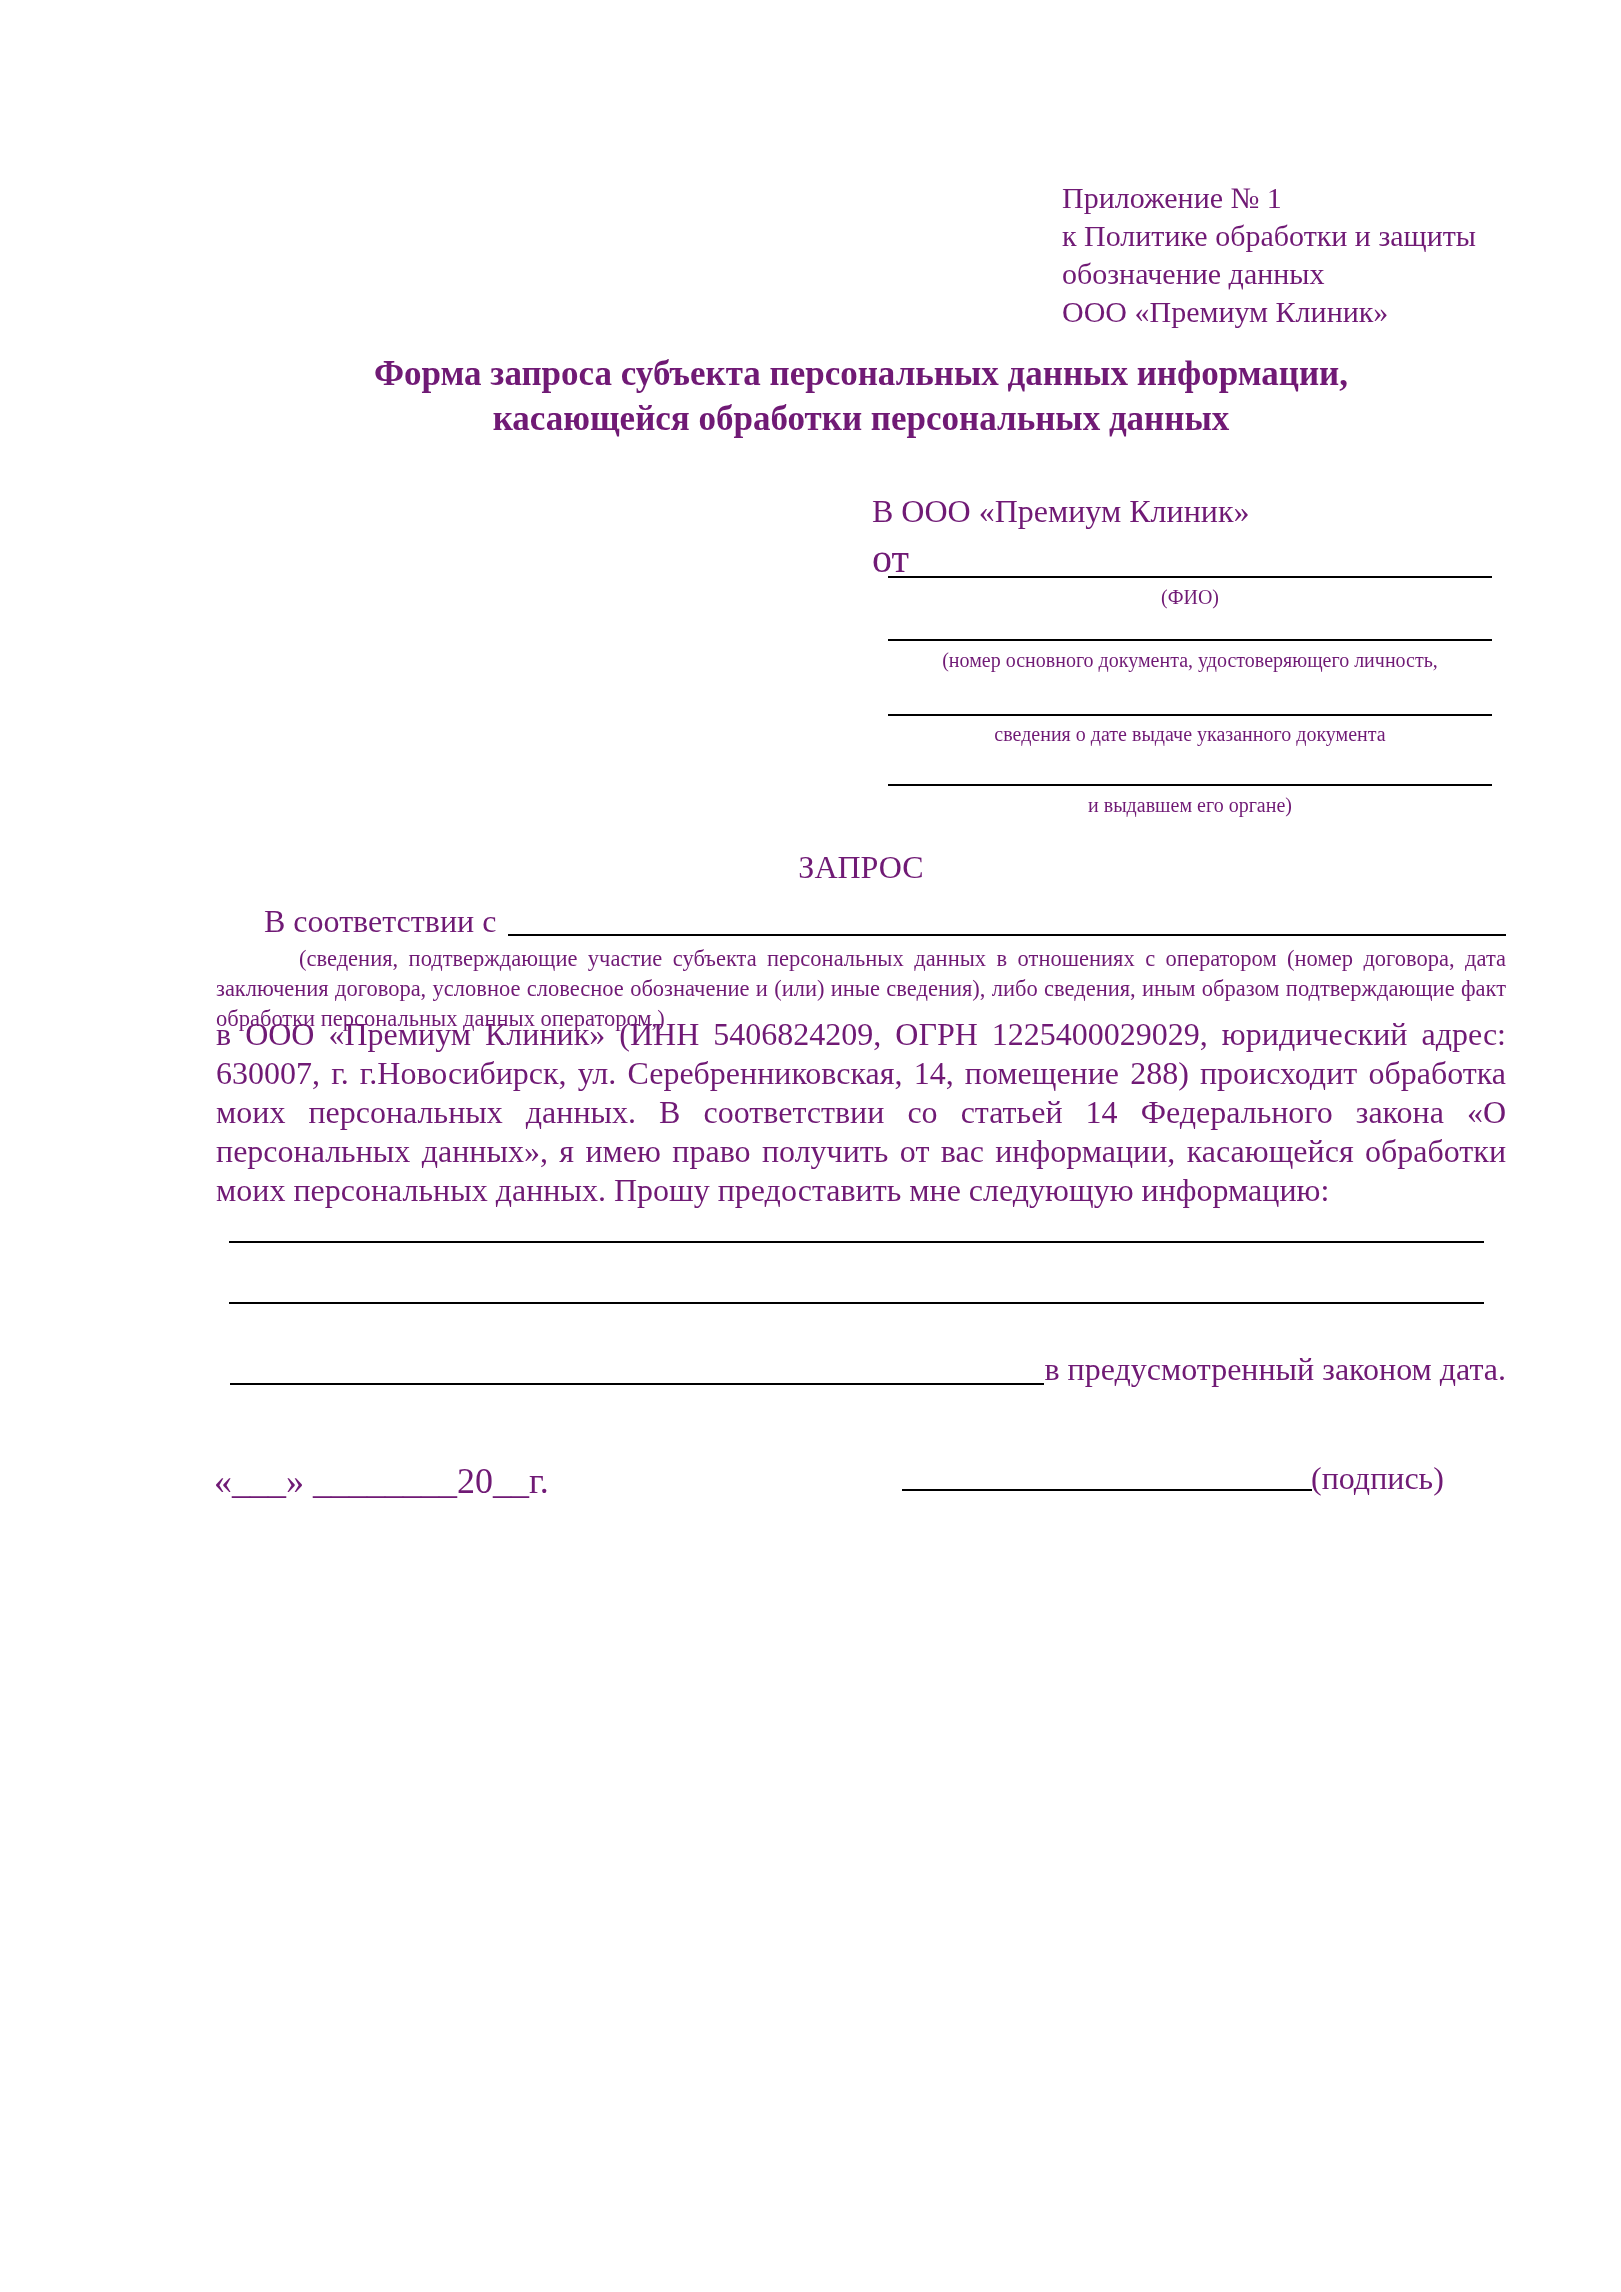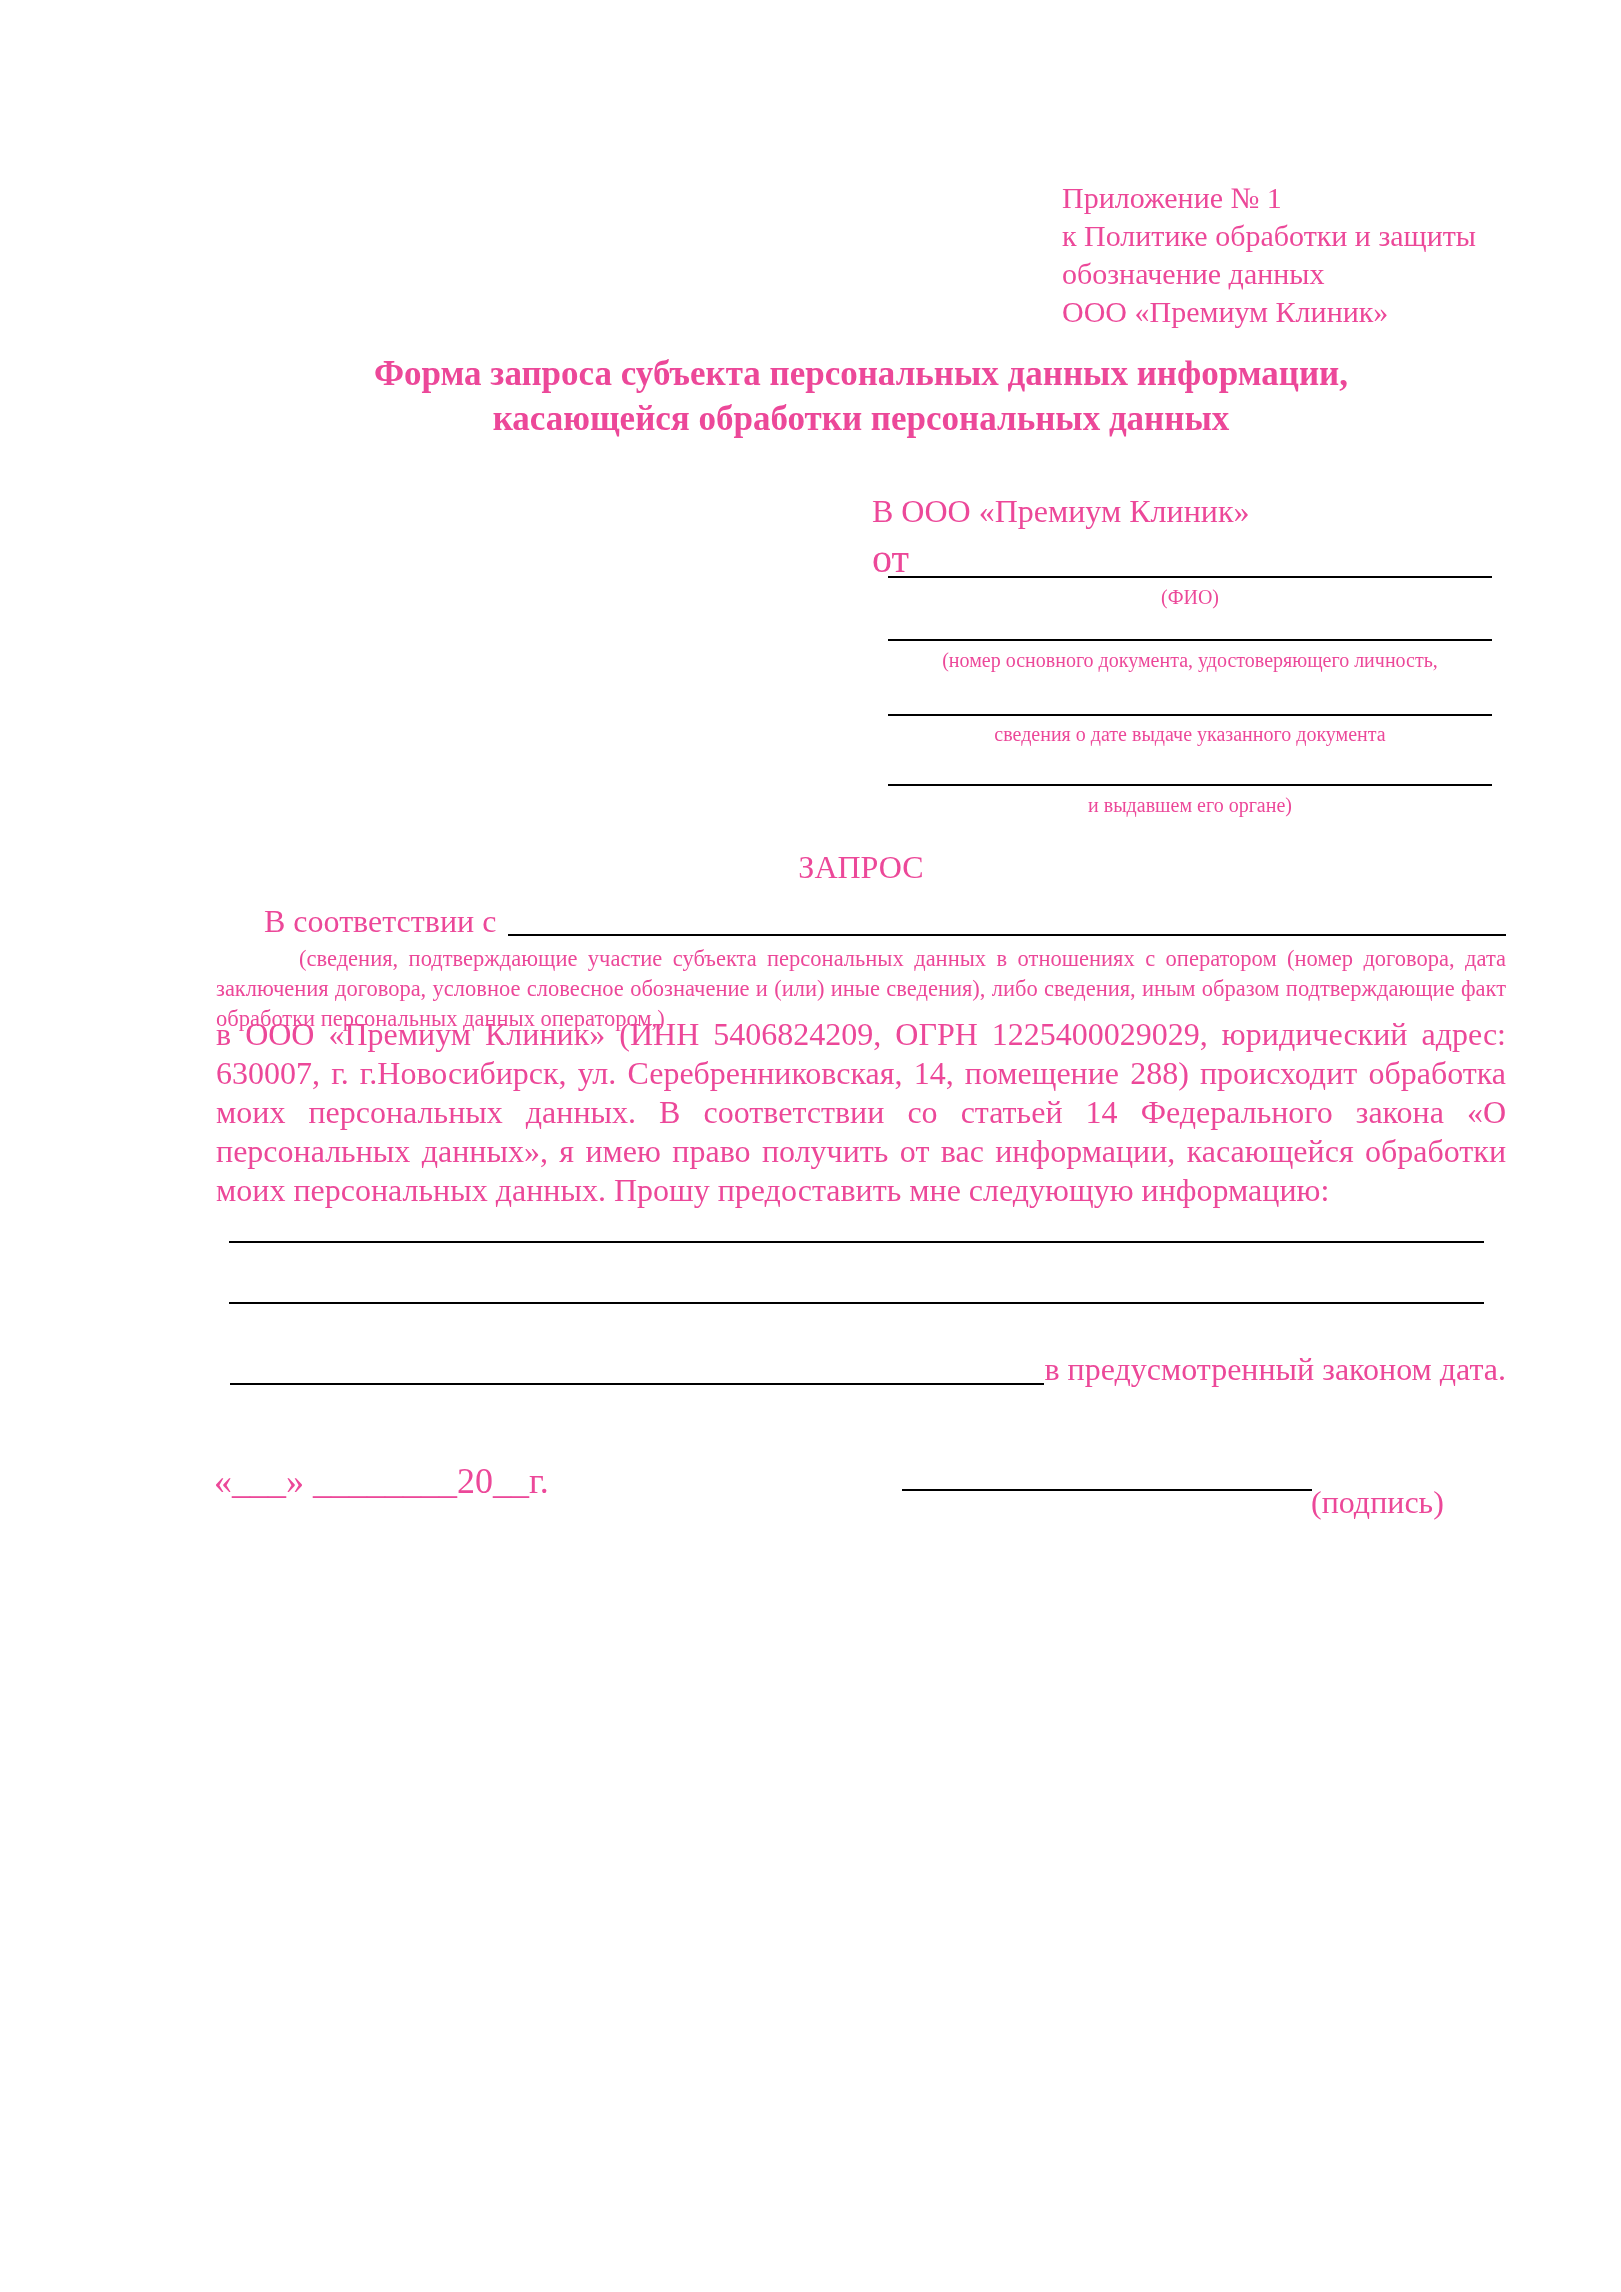--- a/index.html
+++ b/index.html
@@ -5,21 +5,21 @@
   html, body {
     margin: 0;
     padding: 0;
     background: #ffffff;
   }
   .page {
     position: relative;
     width: 1621px;
     height: 2293px;
     background: #ffffff;
-    color: #ec4899;
+    color: #701a75;
     font-family: "Liberation Serif", "DejaVu Serif", serif;
     overflow: hidden;
   }
   .abs { position: absolute; }
 
   
   .appendix {
     left: 1062px;
     top: 179px;
     font-size: 30px;
@@ -147,21 +147,20 @@
     left: 902px;
     top: 1489px;
     width: 410px;
     border-bottom: 2.9px solid #000000;
     height: 0;
   }
   .sig-caption {
     left: 1311px;
     top: 1460px;
     font-size: 32px;
-    margin-top: 24px;
   }
 </style>
 </head>
 <body>
 
 <div class="page">
 
   <div class="abs appendix">
     <div>Приложение № 1</div>
     <div>к Политике обработки и защиты</div>

